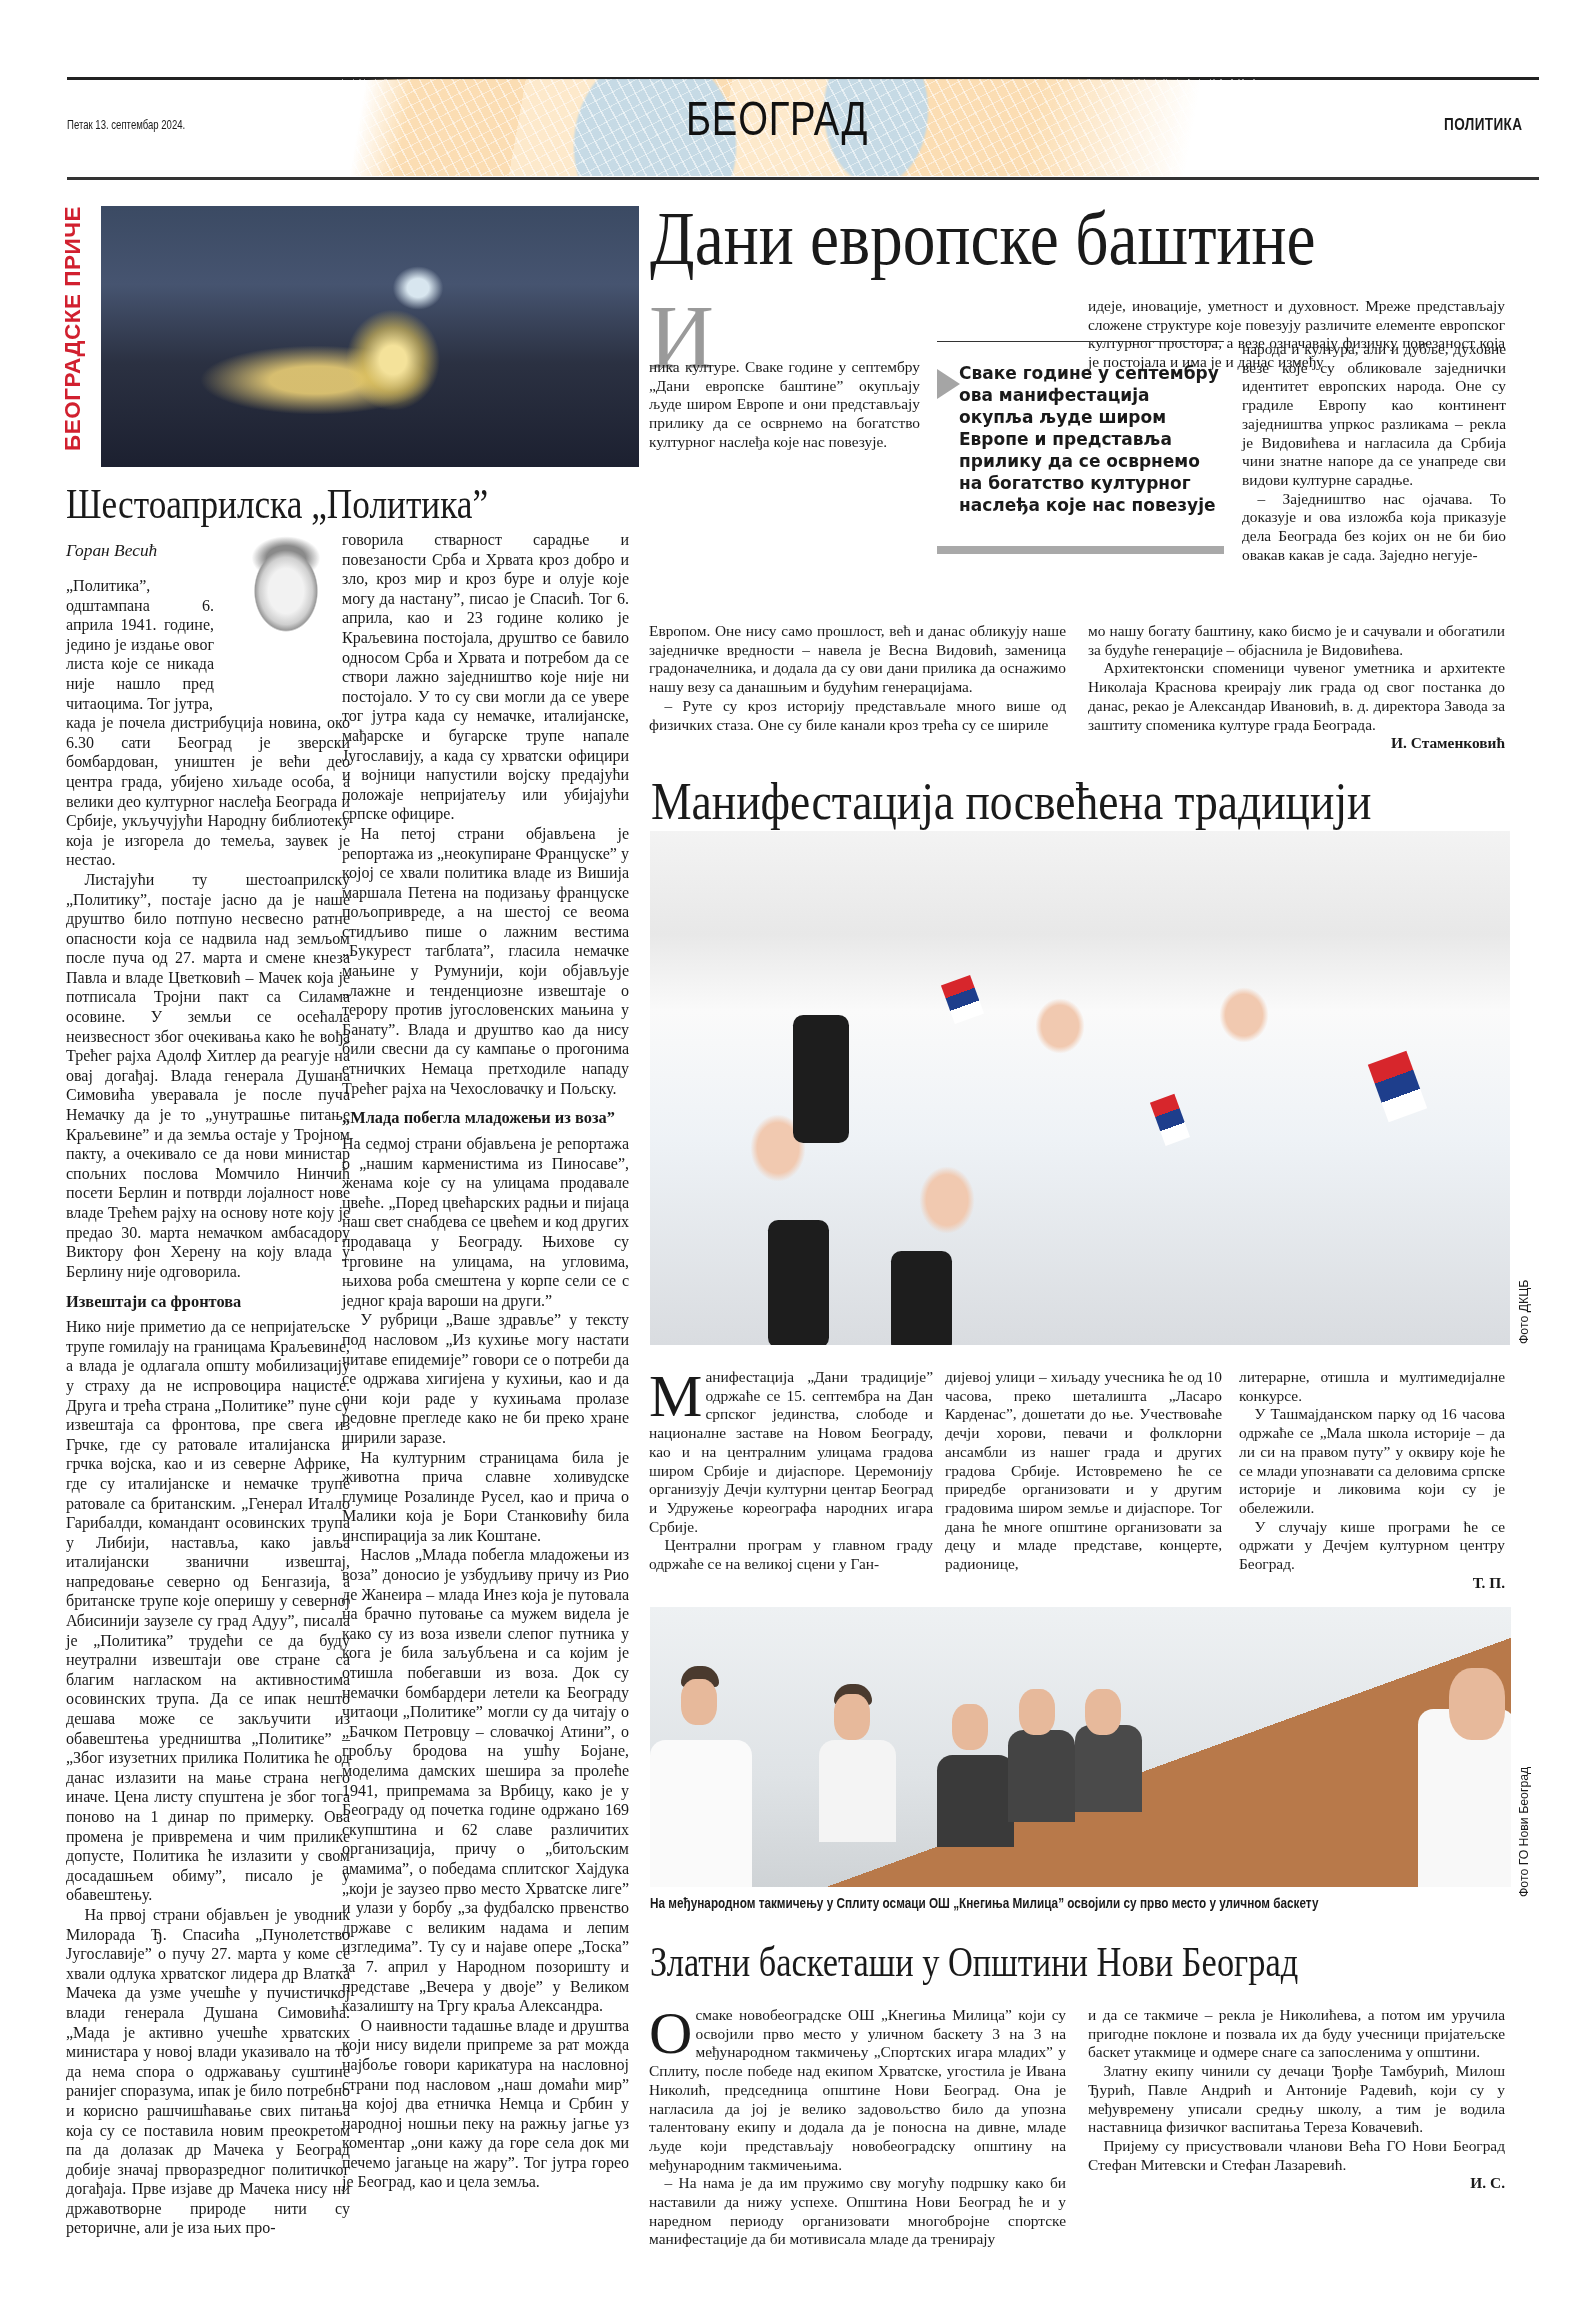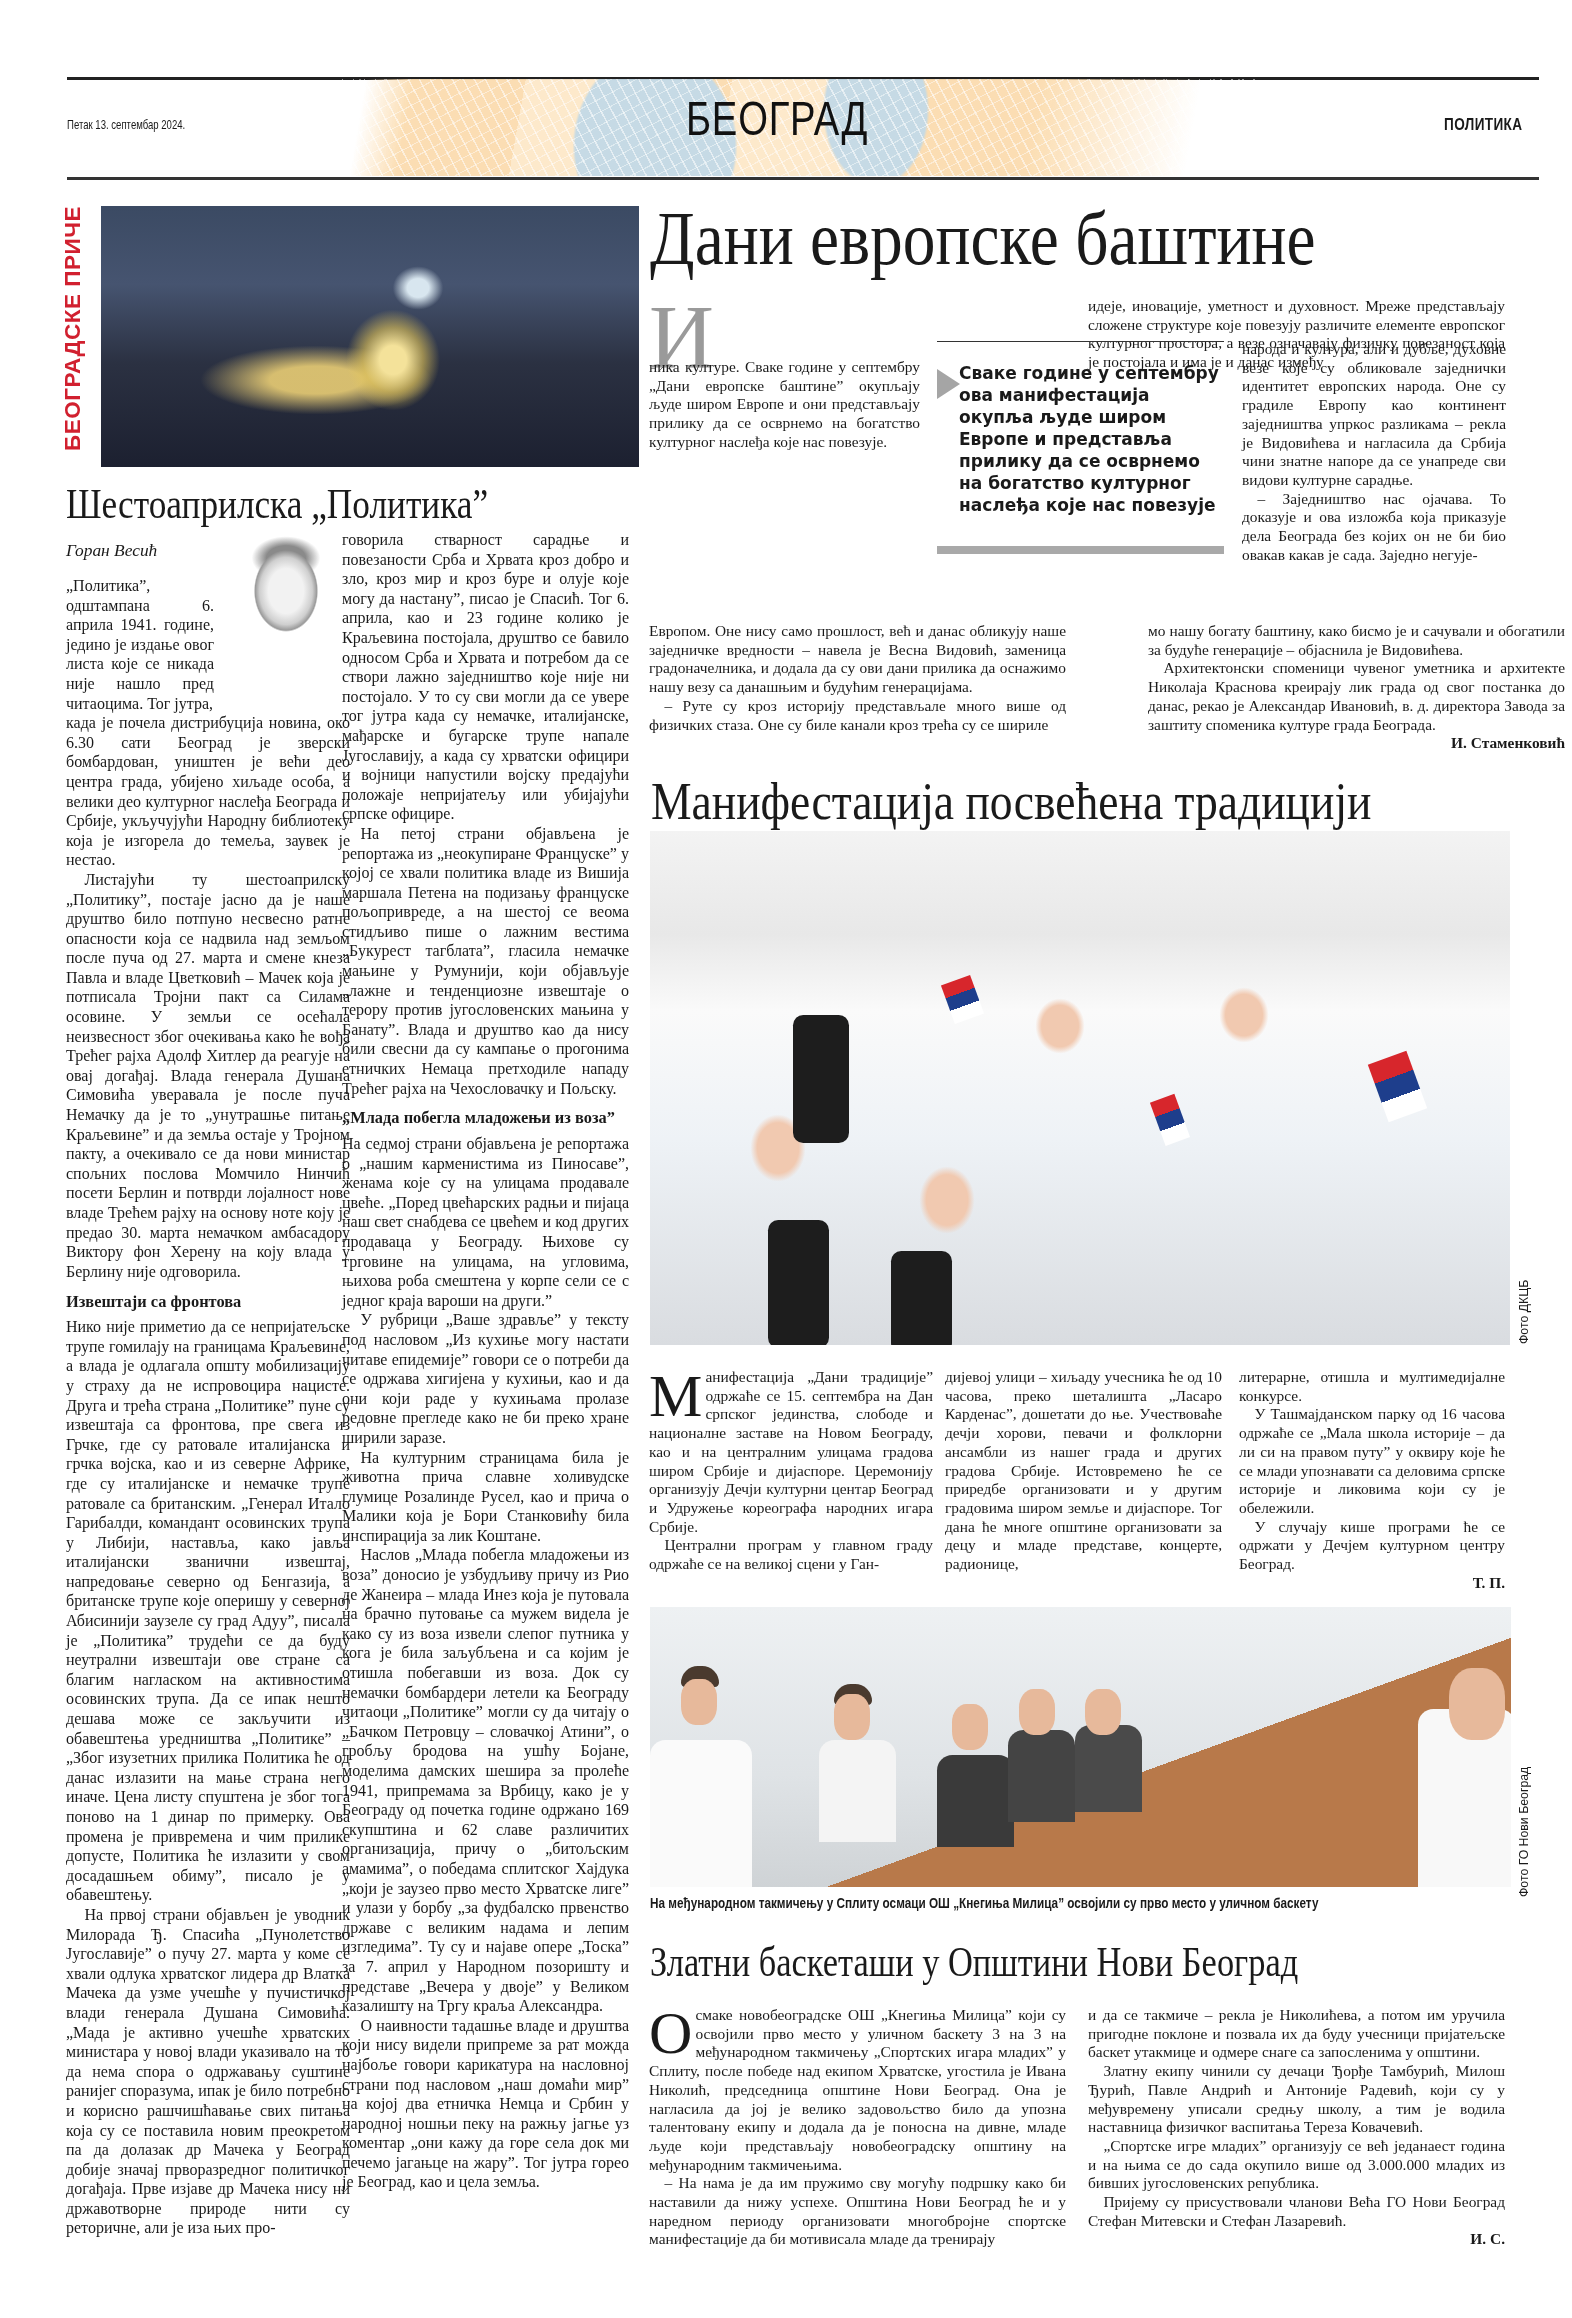--- a/index.html
+++ b/index.html
@@ -53,21 +53,21 @@
   .r-a1 { left:649px; top:297px; width:417px; }
   .r-a2 { left:1088px; top:297px; width:417px; }
   .pull { left:937px; top:341px; width:292px; height:236px; }
   .pull-rule { left:0; top:0; width:287px; height:1px; background:#333; }
   .pull-tri { left:0; top:28px; width:0; height:0; border-top:15.4px solid transparent; border-bottom:15.4px solid transparent; border-left:23.6px solid #a5a5a5; }
   .pull-text { left:22px; top:20.5px; width:261px; font-family:"DejaVu Sans",sans-serif; font-weight:bold; font-size:17px; line-height:22px; }
   .pull-bar { left:0; top:205px; width:287px; height:8.2px; background:#a9a9a9; }
   .r-b1 { left:649px; top:358px; width:271px; }
   .r-b2 { left:1242px; top:340px; width:264px; }
   .r-c1 { left:649px; top:622px; width:417px; }
-  .r-c2 { left:1148px; top:622px; width:417px; }
+  .r-c2 { left:1088px; top:622px; width:417px; }
   .sign { font-weight:bold; float:right; }
 
   
   .h-manif { left:651px; top:771px; font-size:53px; line-height:61px; white-space:nowrap; transform:scaleX(.86); transform-origin:left; }
   .folk-photo { left:650px; top:831px; width:860px; height:514px; overflow:hidden;
     background:
       radial-gradient(ellipse 46px 56px at 128px 317px, #f1c9b0 45%, transparent 60%),
       radial-gradient(ellipse 46px 56px at 297px 369px, #f1c9b0 45%, transparent 60%),
       radial-gradient(ellipse 41px 46px at 410px 195px, #f1c9b0 45%, transparent 60%),
       radial-gradient(ellipse 41px 46px at 594px 184px, #f1c9b0 45%, transparent 60%),
@@ -215,17 +215,16 @@
 <div class="abs h-basket">Златни баскеташи у Општини Нови Београд</div>
 
 <div class="rcol b1">
   <span class="dropcap-o">О</span>
   <span>смаке новобеоградске ОШ „Кнегиња Милица” који су освојили прво место у уличном баскету 3 на 3 на међународном такмичењу „Спортских игара младих” у Сплиту, после победе над екипом Хрватске, угостила је Ивана Николић, председница општине Нови Београд. Она је нагласила да јој је велико задовољство било да упозна талентовану екипу и додала да је поносна на дивне, младе људе који представљају новобеоградску општину на међународним такмичењима.</span>
   <p>– На нама је да им пружимо сву могућу подршку како би наставили да нижу успехе. Општина Нови Београд ће и у наредном периоду организовати многобројне спортске манифестације да би мотивисала младе да тренирају</p>
 </div>
 <div class="rcol b2">
   <p style="text-indent:0">и да се такмиче – рекла је Николићева, а потом им уручила пригодне поклоне и позвала их да буду учесници пријатељске баскет утакмице и одмере снаге са запосленима у општини.</p>
   <p>Златну екипу чинили су дечаци Ђорђе Тамбурић, Милош Ђурић, Павле Андрић и Антоније Радевић, који су у међувремену уписали средњу школу, а тим је водила наставница физичког васпитања Тереза Ковачевић.</p>
-  <p>„Спортске игре младих” организују се већ једанаест година и на њима се до сада окупило више од 3.000.000 младих из бивших југословенских република.</p>
   <p>Пријему су присуствовали чланови Већа ГО Нови Београд Стефан Митевски и Стефан Лазаревић.</p>
   <div class="sign">И. С.</div>
 </div>
 
 
 </body></html>

